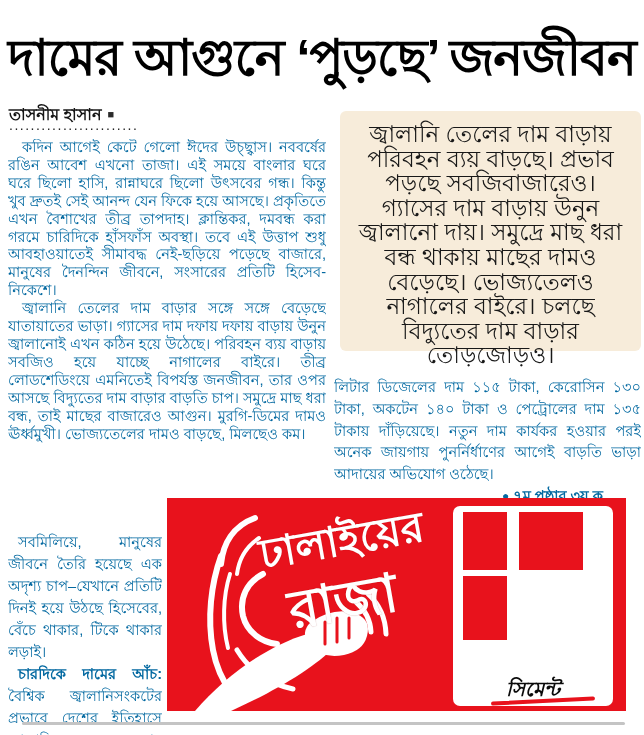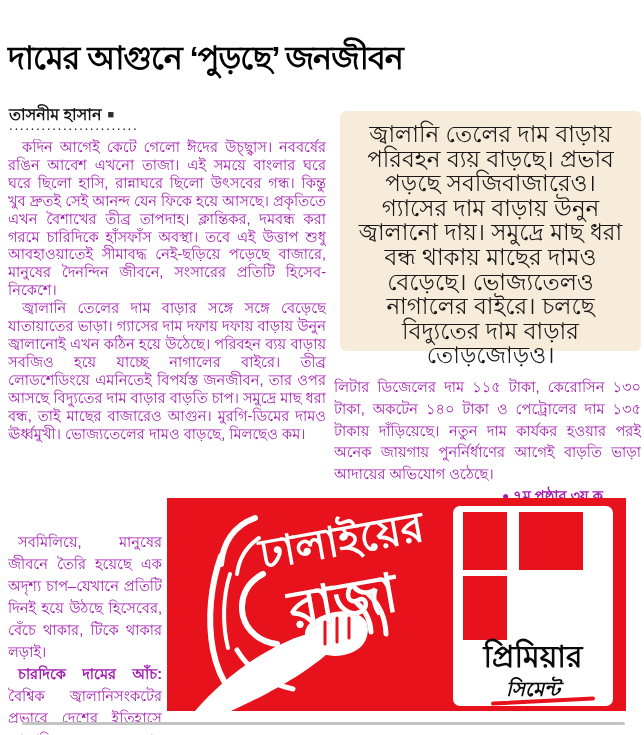--- a/index.html
+++ b/index.html
@@ -12,21 +12,21 @@
     height: 735px;
     background: #ffffff;
     overflow: hidden;
     color: #111;
   }
 
   .headline {
     position: absolute;
     left: 8px; top: 20px;
     width: 632px;
-    font-size: 32px;
+    font-size: 50px;
     line-height: 76px;
     font-weight: bold;
     color: #000;
     letter-spacing: -1px;
     white-space: nowrap;
   }
 
   .byline-row {
     position: absolute;
     left: 9px; top: 102px;
@@ -49,21 +49,21 @@
     letter-spacing: 1.5px;
     color: #222;
     overflow: hidden;
     white-space: nowrap;
   }
 
   .body-text {
     font-size: 14.6px;
     line-height: 17.9px;
     text-align: justify;
-    color: #a21caf;
+    color: #0369a1;
   }
   .body-text p { text-indent: 14px; }
   .body-text p.no-indent { text-indent: 0; margin-top: 20px; }
 
   .leftcol-a {
     position: absolute;
     left: 8px; top: 139px;
     width: 318px;
     height: 342px;
     overflow: hidden;
@@ -237,21 +237,20 @@
       </g>
     </svg>
 
     <div class="ad-slogan1">ঢালাইয়ের</div>
     <div class="ad-slogan2">রাজা</div>
 
     <div class="logo-card">
       <div class="logo-sq sq-tl"></div>
       <div class="logo-sq sq-tr"></div>
       <div class="logo-sq sq-bl"></div>
-      <div class="brand1">প্রিমিয়ার</div>
       <div class="brand2">সিমেন্ট</div>
       <div class="brand-swoosh"></div>
     </div>
   </div>
 
   <div class="bottom-rule"></div>
 
 </div>
 
 </body></html>

